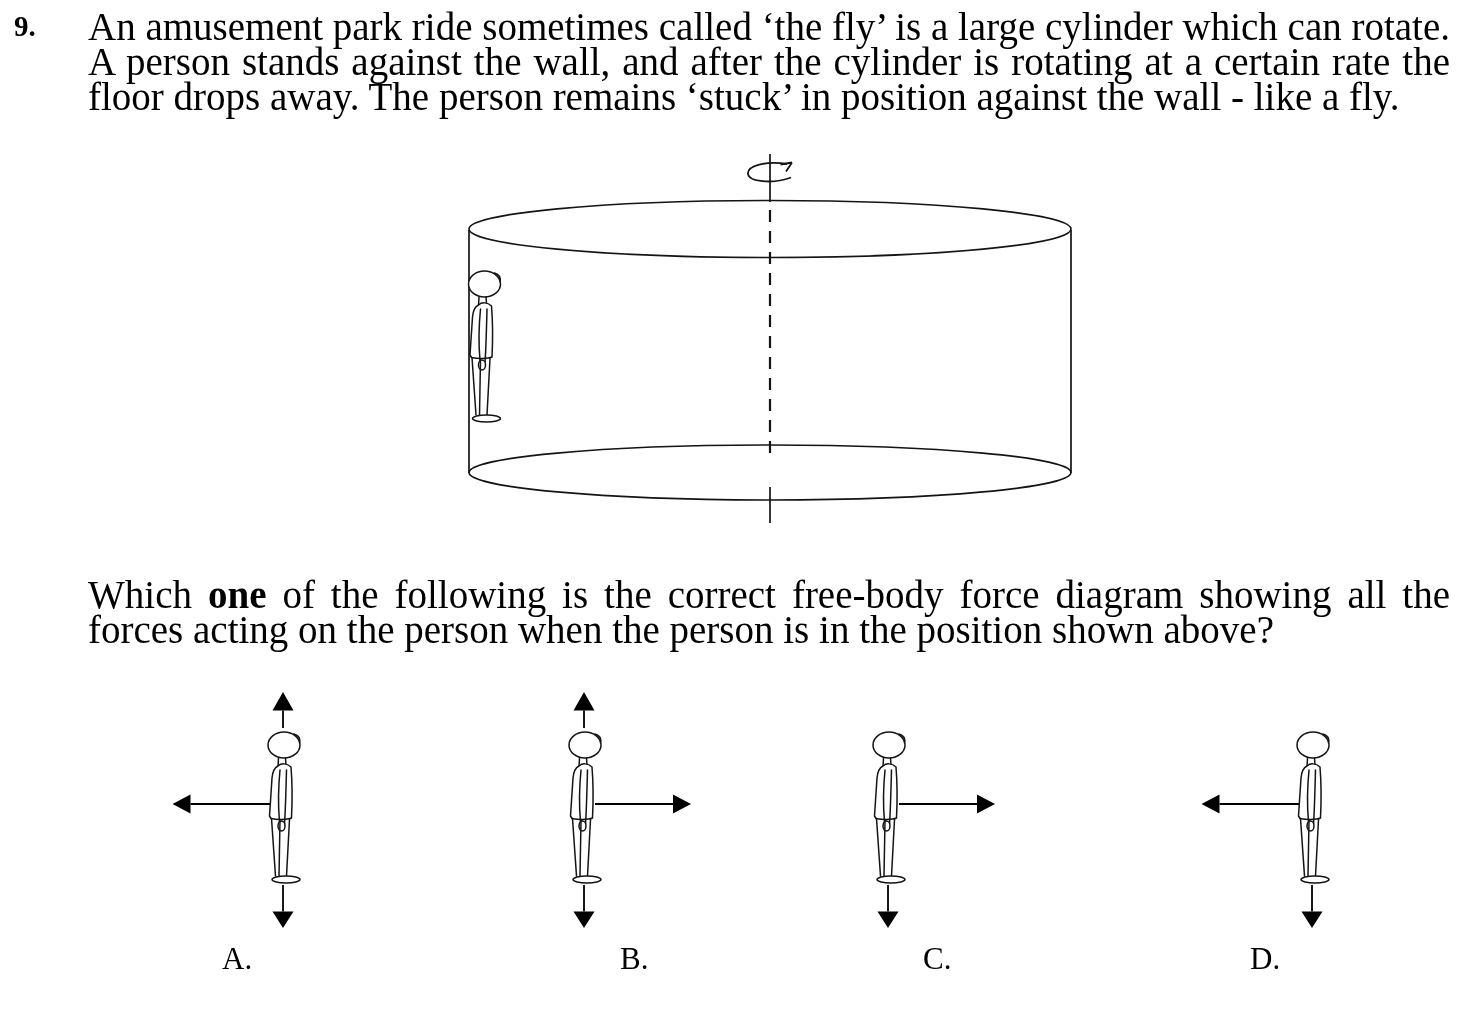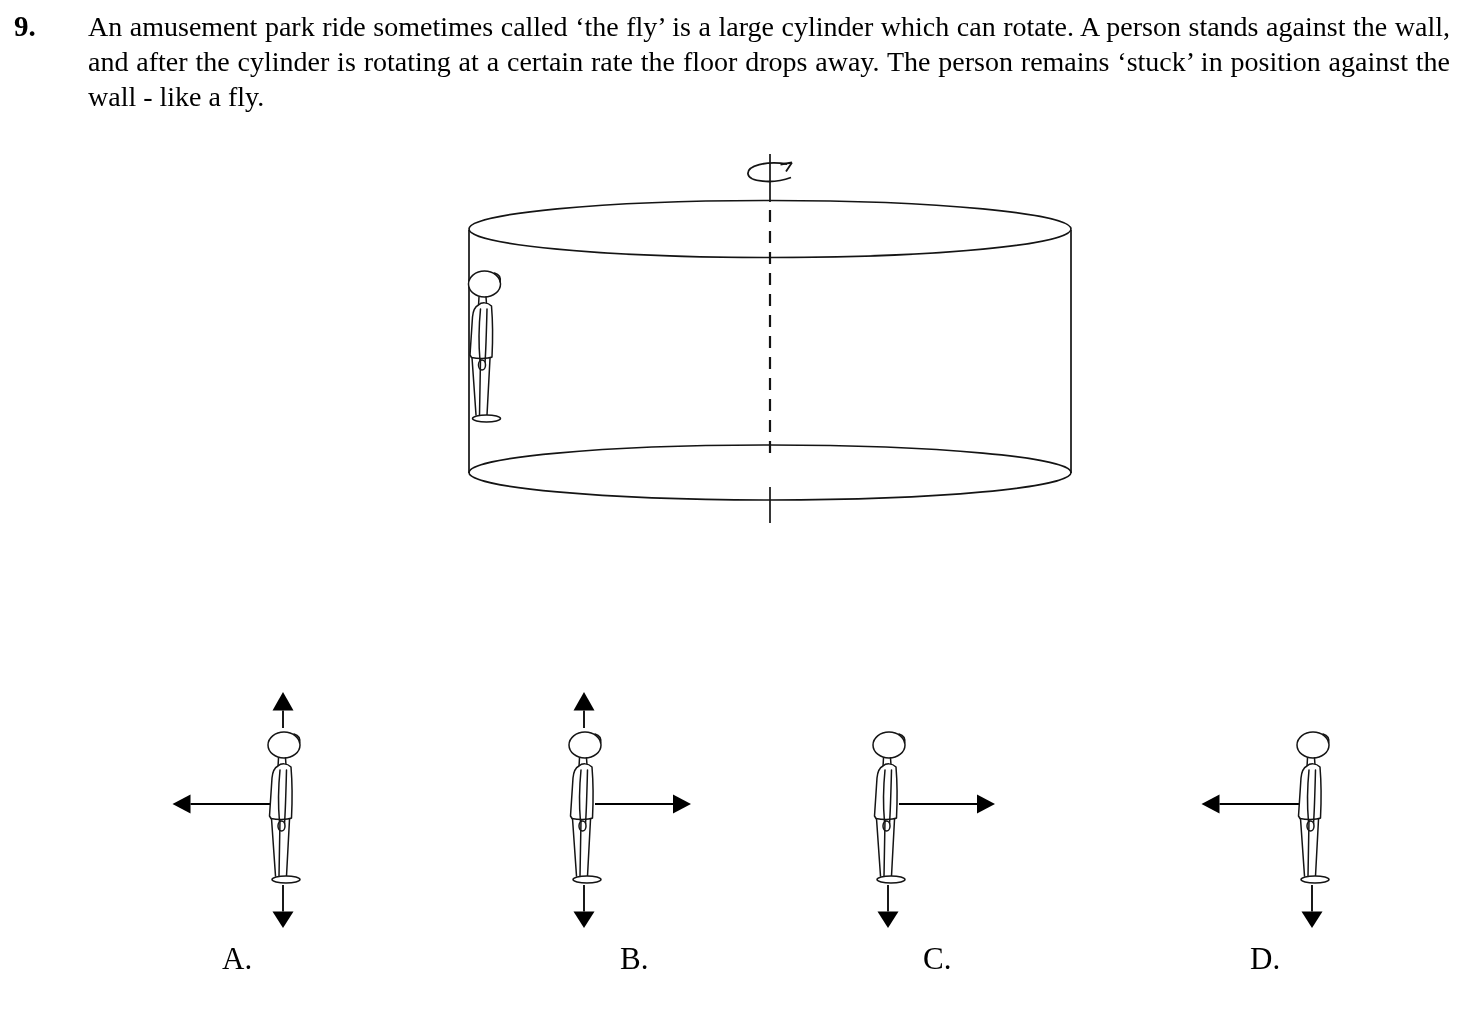--- a/index.html
+++ b/index.html
@@ -10,21 +10,21 @@
     font-family:"Liberation Serif", serif;
     color:#000000;
     overflow:hidden;
   }
   .qnum{
     position:absolute;left:14px;top:9px;
     font-size:29px;line-height:35px;font-weight:bold;
   }
   .para{
     position:absolute;left:88px;top:9px;width:1362px;
-    font-size:28px;line-height:35px;
+    font-size:39px;line-height:35px;
     text-align:justify;
     margin:0;
   }
   .prompt{top:577px;}
   .prompt b{font-weight:bold;}
   .fig{position:absolute;}
   .fig-cylinder{left:430px;top:145px;}
   .option-diagram{position:absolute;top:685px;width:300px;height:250px;}
   .opt-label{
     position:absolute;top:941px;
@@ -74,20 +74,21 @@
       <g>
         <ellipse cx="770" cy="229" rx="301" ry="28.5"></ellipse>
         <line x1="469" y1="230" x2="469" y2="473"></line>
         <line x1="1071" y1="230" x2="1071" y2="473"></line>
         <ellipse cx="770" cy="472.5" rx="301" ry="27.5"></ellipse>
       </g>
       <use href="#person-shape" x="467.5" y="269"></use>
     </g>
   </svg>
 
+  <p class="para prompt"><span>Which </span><b>one</b><span> of the following is the correct free-body force diagram showing all the forces acting on the person when the person is in the position shown above?</span></p>
 
   <div class="option-diagram" style="left:133px">
   <svg width="300" height="250" viewBox="0 0 300 250">
     <g class="force-up" stroke="#000" stroke-width="1.8" fill="#000">
       <line x1="150" y1="25.5" x2="150" y2="43"></line>
       <polygon points="150,7 139.5,25.5 160.5,25.5" stroke="none"></polygon>
     </g>
     <g class="force-left" stroke="#000" stroke-width="1.8" fill="#000">
       <line x1="57.5" y1="119" x2="137" y2="119"></line>
       <polygon points="39.5,119 57.5,109.5 57.5,128.5" stroke="none"></polygon>

